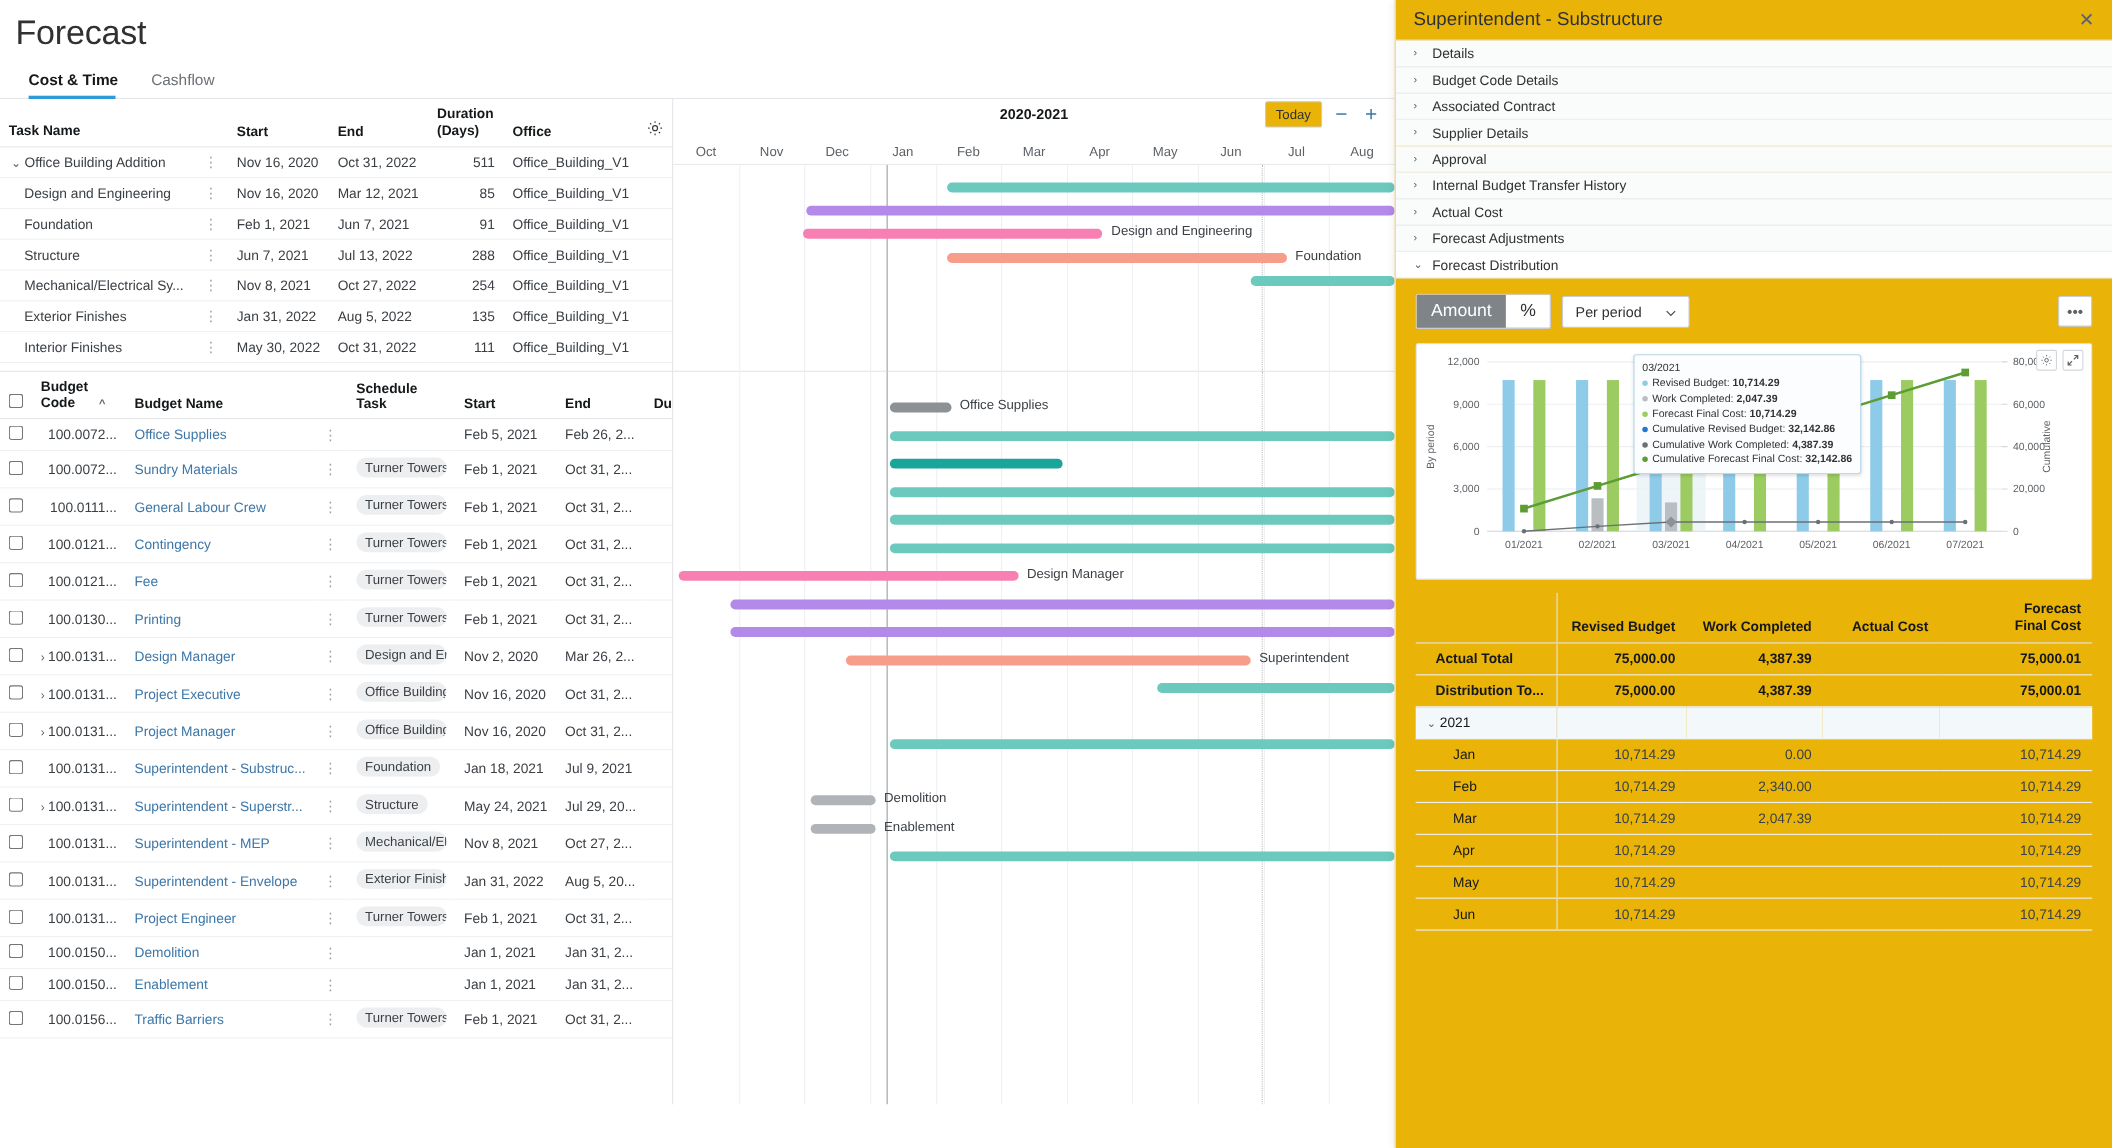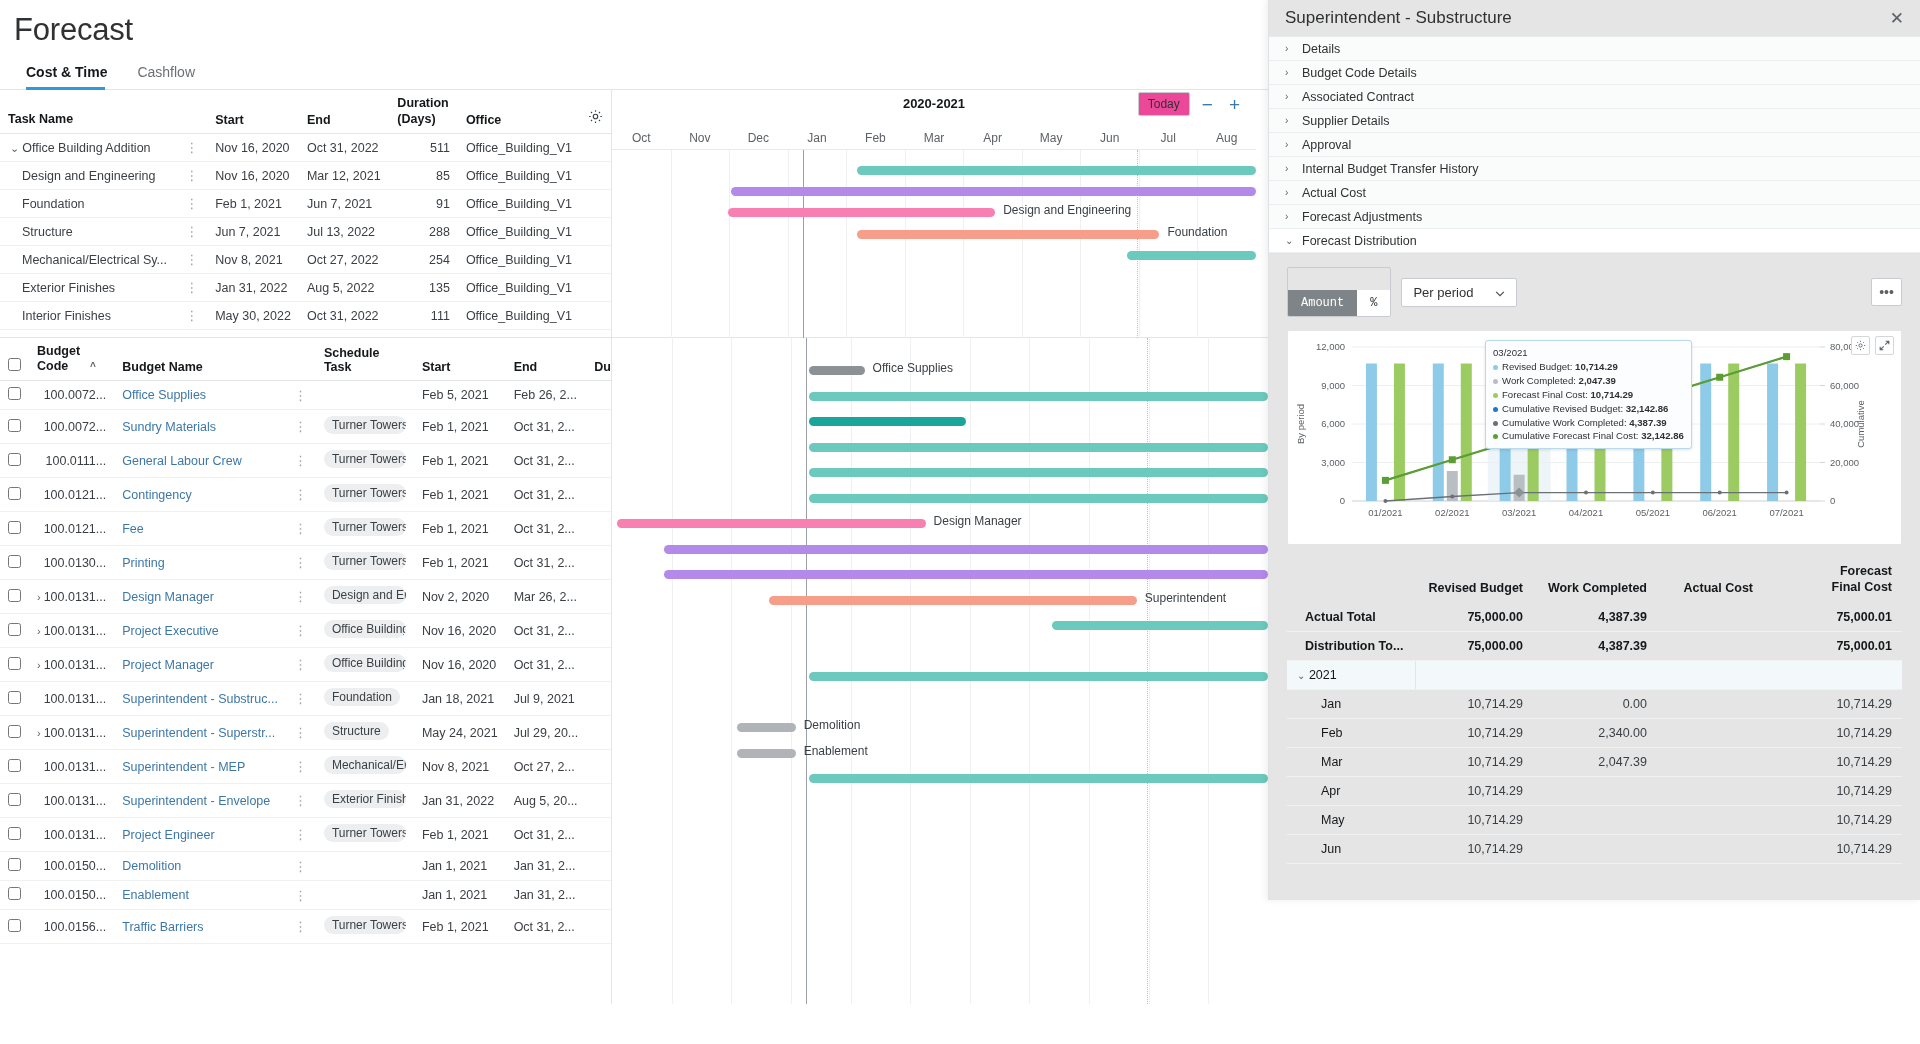--- a/index.html
+++ b/index.html
@@ -23,68 +23,68 @@
   .tab.active:after { content:""; position:absolute; left:0; right:16px; bottom:-1px; height:3px; background:#2e9bd6; }
 
   .toolbar { padding: 13px 0 13px 14px; border-bottom:1px solid #e8eaec;}
   .btn-split { display:inline-flex; align-items:stretch; border-radius:2px; overflow:hidden; }
   .btn-primary { background:#2e8fd0; color:#fff; font-size:14px; border:none; padding:9px 16px; cursor:pointer; font-family:inherit;}
   .btn-caret { background:#2e8fd0; color:#fff; border:none; border-left:1px solid #61b0e0; width:30px; cursor:pointer; display:flex;align-items:center;justify-content:center;}
 
   
   .split-top { position:relative; height:248px; border-bottom:1px solid #e3e5e8;}
   .task-grid { position:absolute; left:0; top:0; width:612px; height:248px; overflow:hidden; border-right:1px solid #e3e5e8;}
-  .gantt-top { position:absolute; left:612px; top:0; right:12px; height:248px; overflow:hidden;}
+  .gantt-top { position:absolute; left:612px; top:0; right:0; height:248px; overflow:hidden;}
 
   table.grid { width:100%; border-collapse:collapse; font-size:12.5px;}
   table.grid th { font-weight:700; color:#15181a; font-size:12.5px; text-align:left; padding:6px 8px; vertical-align:bottom; border-bottom:1px solid #e3e5e8;}
   table.grid td { padding:6px 8px; color:#3a3f44; border-bottom:1px solid #eef0f2; white-space:nowrap; overflow:hidden; text-overflow:ellipsis;}
   .num { text-align:right; }
   th.num { text-align:right; }
   .gear { cursor:pointer; }
   .kebab { color:#9aa0a6; letter-spacing:1px; cursor:pointer; font-size:13px;}
   .caret-r { color:#5c6166; font-size:11px; margin-right:3px;}
 
   
   .gantt-head { height:60px; border-bottom:1px solid #e8eaec; position:relative;}
   .gantt-year { position:absolute; left:0; right:0; top:6px; text-align:center; font-size:13px; font-weight:700; color:#15181a;}
   .gantt-ctrl { position:absolute; right:12px; top:2px; display:flex; align-items:center; gap:8px;}
-  .today-btn { border:1px solid #c8ccd0; background:#ec4899; font-size:12px; padding:4px 9px; border-radius:2px; cursor:pointer; font-family:inherit; color:#2f3133;}
+  .today-btn { border:1px solid #c8ccd0; background:#eab308; font-size:12px; padding:4px 9px; border-radius:2px; cursor:pointer; font-family:inherit; color:#2f3133;}
   .zoom-btn { background:none;border:none;font-size:19px;color:#3d77a8;cursor:pointer;line-height:1; padding:0 4px;}
   .months { position:absolute; left:0; right:0; bottom:4px; display:flex; }
   .month { flex:1; text-align:center; font-size:12px; color:#5c6166; }
   .gantt-body { position:relative; height:188px; }
   .vline { position:absolute; top:0; bottom:0; width:1px; background:#eef0f2;}
   .vline.today { background:#9aa0a6; width:1px;}
   .vline.dotted { background:none; border-left:1px dotted #b9bec3;}
   .bar { position:absolute; height:9px; border-radius:5px;}
   .barlabel { position:absolute; font-size:12px; color:#3a3f44; white-space:nowrap;}
 
   
   .split-bottom { position:relative; height: calc(1044px - 378px); }
   .budget-grid { position:absolute; left:0; top:0; width:612px; bottom:0; overflow:hidden; border-right:1px solid #e3e5e8;}
   .gantt-bottom { position:absolute; left:612px; top:0; right:0; bottom:0; overflow:hidden;}
   .chip { background:#edeef0; border-radius:10px; padding:2px 8px; font-size:12px; color:#3a3f44; display:inline-block; max-width:82px; overflow:hidden; text-overflow:clip; white-space:nowrap;}
   .lnk { color:#3d77a8; cursor:pointer;}
   input[type=checkbox]{ width:13px;height:13px; cursor:pointer; accent-color:#2e8fd0;}
   .sortcaret{ font-size:10px; color:#5c6166; margin-left:3px;}
 
   
-  .panel { position:absolute; right:0; top:0; width:652px; height:900px; background:#e5e5e5; border-left:1px solid #dfe2e5; box-shadow:-2px 0 7px rgba(0,0,0,.07); overflow:hidden;}
+  .panel { position:absolute; right:0; top:0; width:652px; height:1044px; background:#eab308; border-left:1px solid #dfe2e5; box-shadow:-2px 0 7px rgba(0,0,0,.07); overflow:hidden;}
   .panel-head { height:37px; display:flex; align-items:center; padding:0 16px; border-bottom:1px solid #e8eaec;}
   .panel-title { font-size:17px; color:#2f3133; flex:1;}
   .close-x { background:none;border:none;font-size:17px;color:#5c6166;cursor:pointer;line-height:1;}
   .acc-item { height:24px; display:flex; align-items:center; gap:9px; padding:0 16px; border-bottom:1px solid #eceef0; font-size:12.5px; color:#2f3133; cursor:pointer; background:#fafbfb;}
   .acc-item.open { background:#fff;}
   .acc-chev { font-size:10px; color:#5c6166; width:8px;}
 
   .dist-body { padding:14px 18px 0 18px; }
   .dist-controls { display:flex; align-items:center; gap:10px; }
   .seg { display:inline-flex; border:1px solid #c8ccd0; border-radius:2px; overflow:hidden;}
-  .seg button { font-family:Liberation Mono, monospace; font-size:12px; padding:6px 13px; border:none; cursor:pointer; background:#fff; color:#2f3133;margin-top:22px;}
+  .seg button { font-family:Liberation Sans, sans-serif; font-size:16px; padding:6px 13px; border:none; cursor:pointer; background:#fff; color:#2f3133;}
   .seg button.on { background:#7e8488; color:#fff;}
   .sel { border:1px solid #c8ccd0; border-radius:2px; background:#fff; font-size:13px; padding:6px 11px; display:inline-flex; align-items:center; gap:22px; cursor:pointer; color:#2f3133;}
   .dots-btn { margin-left:auto; border:1px solid #c8ccd0; background:#fff; border-radius:2px; width:31px;height:28px; cursor:pointer; color:#5c6166; font-size:14px;}
 
   .chart-card { margin-top:13px; border:1px solid #e3e5e8; border-radius:2px; height:215px; position:relative; background:#fff;}
   .chart-tools { position:absolute; right:7px; top:5px; display:flex; gap:5px;}
   .chart-tool { width:19px;height:19px;border:1px solid #d4d7da;background:#fff;border-radius:2px;cursor:pointer; display:flex;align-items:center;justify-content:center;}
   .axis-lbl { font-size:9.5px; fill:#5c6166;}
   .tip { position:absolute; background:#fbfdfe; border:1px solid #b9d9ec; border-radius:3px; padding:5px 7px; font-size:9.6px; color:#2f3133; line-height:1.45; box-shadow:0 1px 3px rgba(0,0,0,.12); white-space:nowrap;}
   .tip .dot{ display:inline-block;width:5px;height:5px;border-radius:50%;margin-right:4px;vertical-align:middle;}

